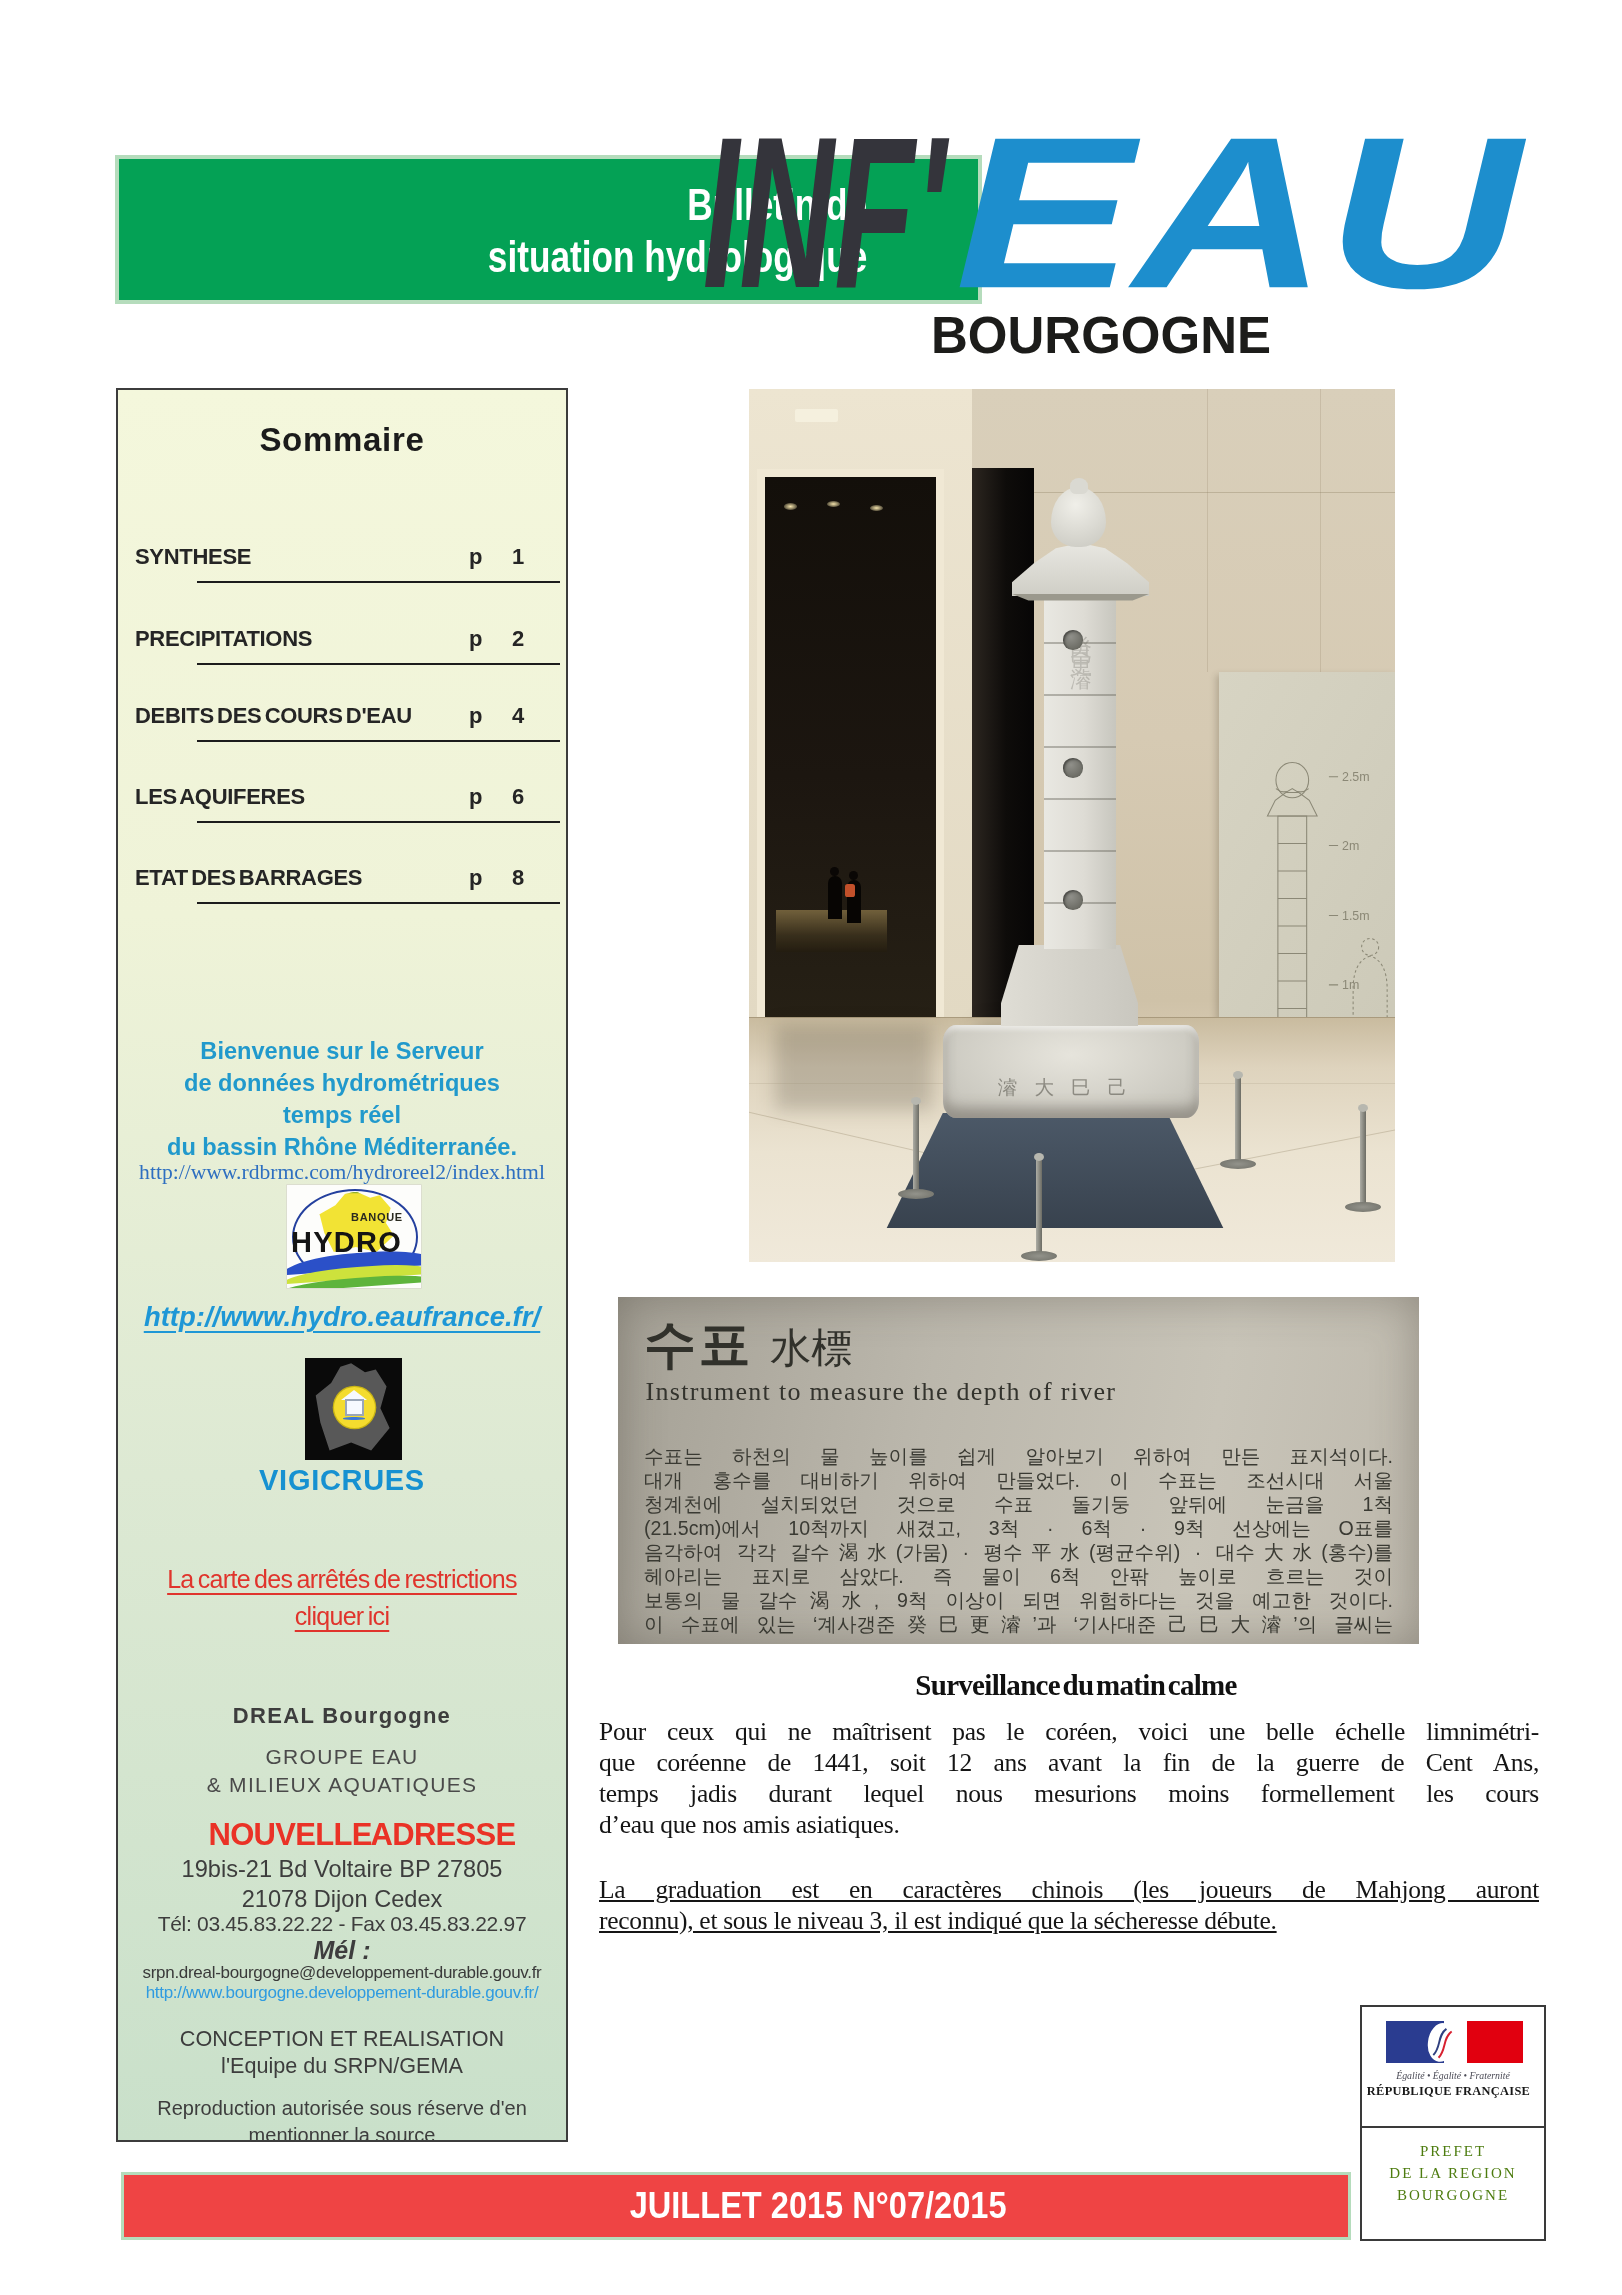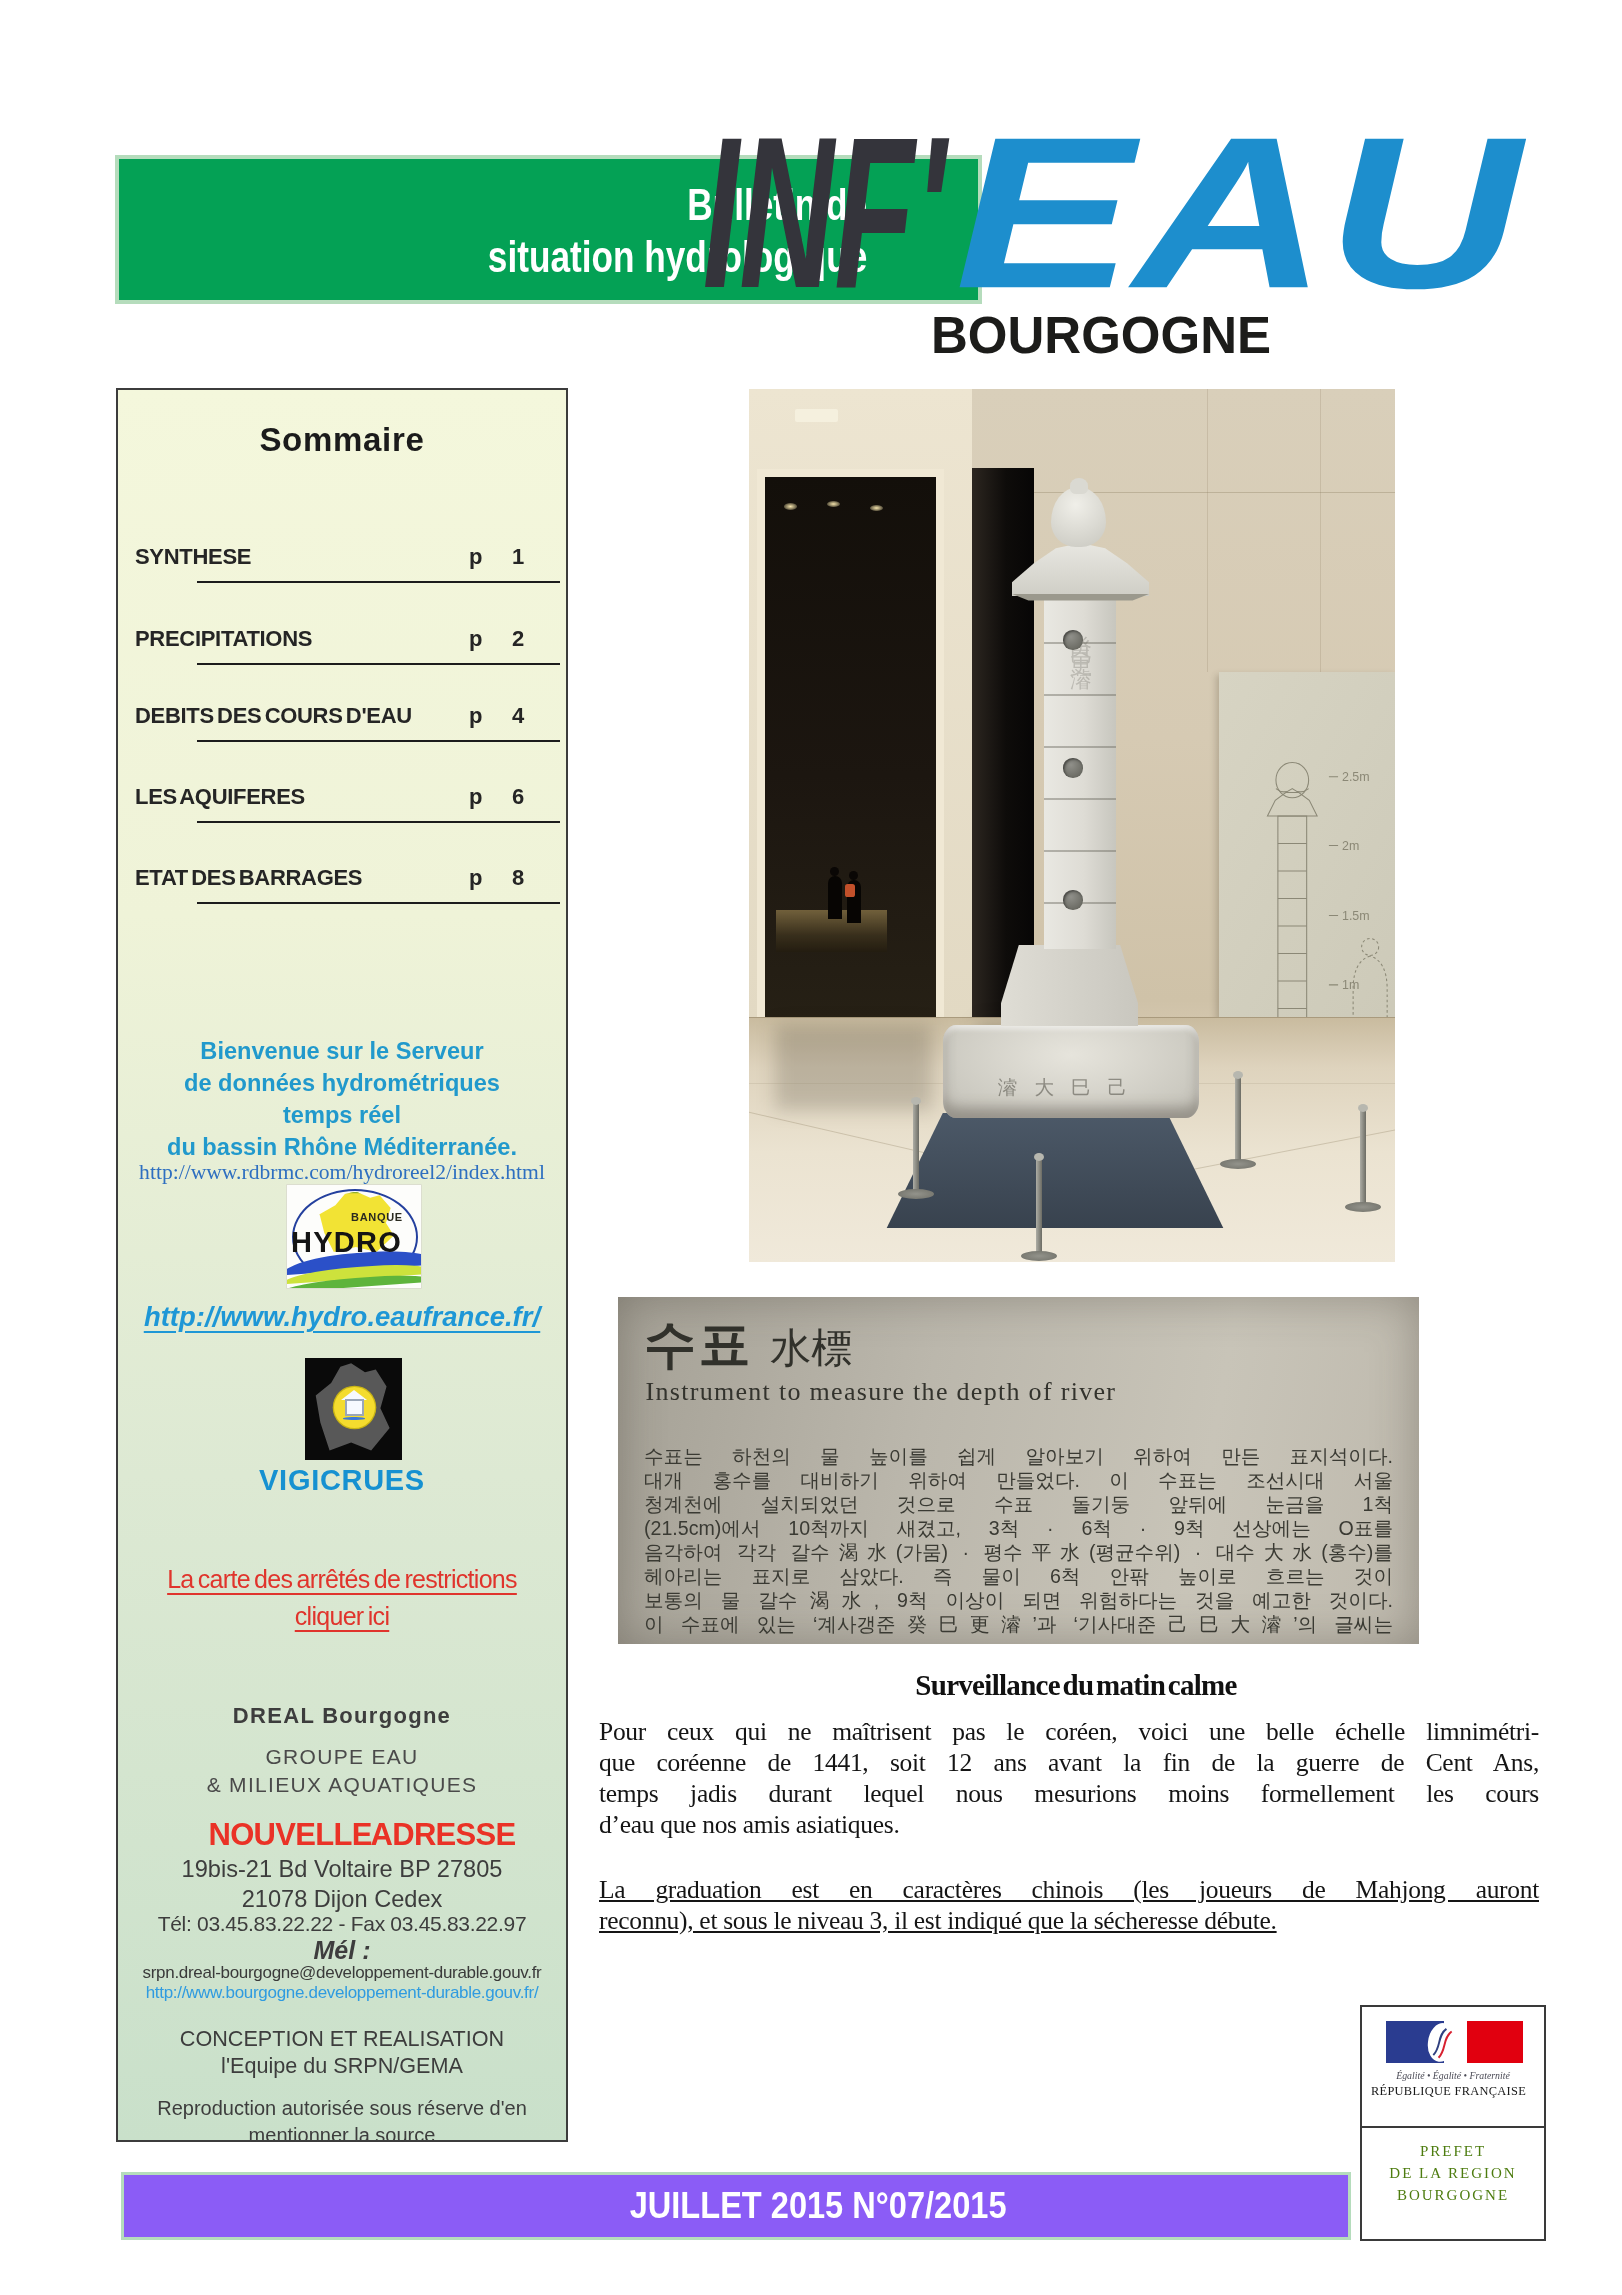--- a/index.html
+++ b/index.html
@@ -165,28 +165,28 @@
     background:#fff;border:2px solid #3a3a3a;}
   .flag{position:absolute;left:23.6px;top:14.4px;width:137px;height:42px;}
   .flag-blue{position:absolute;left:0;top:0;width:58px;height:42px;background:#2a3c90;}
   .flag-red{position:absolute;left:81px;top:0;width:56px;height:42px;background:#e1000f;}
   .marianne{position:absolute;left:42px;top:1.3px;width:27.5px;height:39px;background:#fff;
     border-radius:55% 45% 60% 50%;transform:rotate(6deg);}
   .marianne-svg{position:absolute;left:38px;top:0;width:37px;height:42px;overflow:visible;}
   .motto{position:absolute;left:0;right:0;top:63px;text-align:center;font-family:"Liberation Serif",serif;
     font-style:italic;font-size:9.8px;color:#4a4a55;}
   .republic{position:absolute;left:0;right:9px;top:77px;text-align:center;font-family:"Liberation Serif",serif;
-    font-weight:normal;font-size:12.4px;color:#191919;letter-spacing:0.3px;}
+    font-weight:bold;font-size:12.4px;color:#191919;letter-spacing:0.3px;}
   .prefet-divider{position:absolute;left:-2px;right:-2px;top:119px;height:2px;background:#3a3a3a;}
   .prefet-lines{position:absolute;left:0;right:0;top:133px;text-align:center;font-family:"Liberation Serif",serif;
     font-size:15px;line-height:22px;color:#4d7c0f;letter-spacing:2px;}
 
   
   .footer-band{position:absolute;left:121px;top:2172px;width:1230px;height:68px;box-sizing:border-box;
-    background:#8b5cf6;border:3.9px solid #b5dcbc;display:flex;align-items:center;justify-content:center;}
+    background:#ef4444;border:3.9px solid #b5dcbc;display:flex;align-items:center;justify-content:center;}
   .footer-text{color:#fff;font-weight:bold;font-size:37px;transform:scaleX(.88);margin-left:164px;
     letter-spacing:0;}
 
   .diagram-label{font-family:"Liberation Sans",sans-serif;font-size:19px;fill:#8b8876;}
 </style>
 </head>
 <body>
 
 <div class="page">
 

